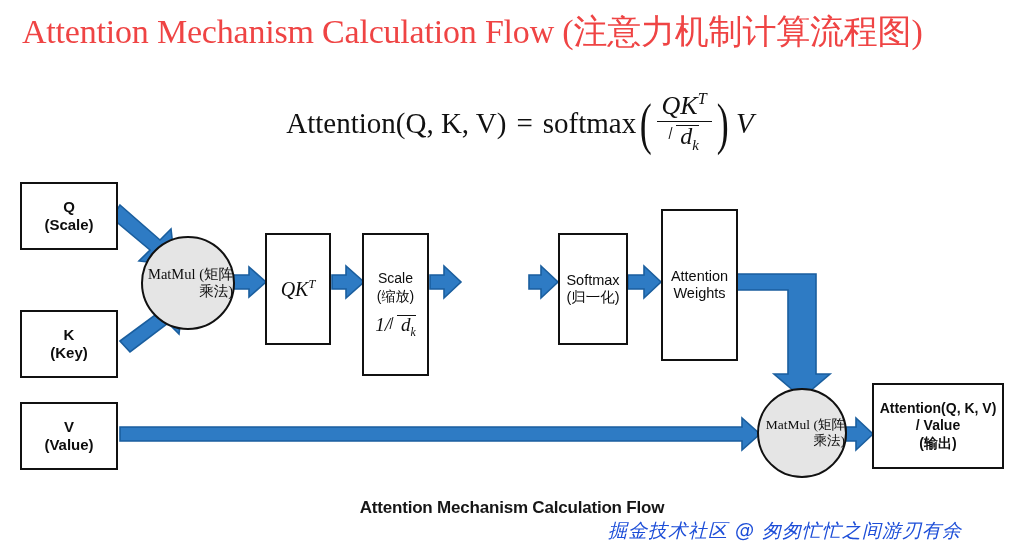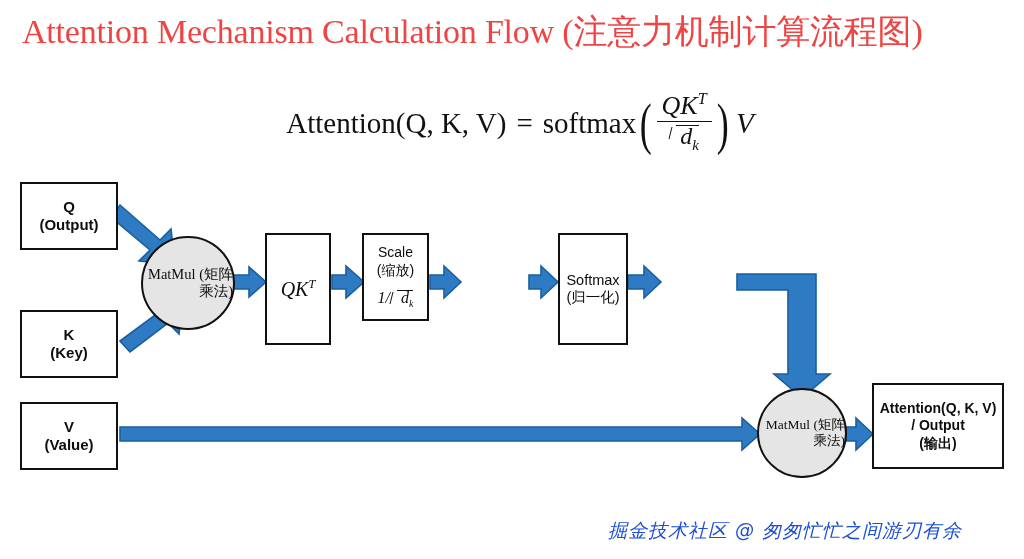--- a/index.html
+++ b/index.html
@@ -256,21 +256,21 @@
     </g>
 
     <g>
       <polygon class="ar" points="846,427 856,427 856,418 873,434 856,450 856,441 846,441"></polygon>
     </g>
   </svg>
 
   <div class="box" style="left:20px; top:182px; width:98px; height:68px; font-size:15px; font-weight:bold; z-index:3;">
     <span class="lines">
       <span class="l">Q</span>
-      <span class="l">(Output)</span>
+      <span class="l">(Scale)</span>
     </span>
   </div>
 
   <div class="box" style="left:20px; top:310px; width:98px; height:68px; font-size:15px; font-weight:bold; z-index:3;">
     <span class="lines">
       <span class="l">K</span>
       <span class="l">(Key)</span>
     </span>
   </div>
 
@@ -287,50 +287,57 @@
       <span class="l">(矩阵乘法)</span>
     </span>
   </div>
 
   <div class="box" style="left:265px; top:233px; width:66px; height:112px; z-index:3;">
     <span style="font-family:'Liberation Serif','DejaVu Serif',serif; font-style:italic; font-size:20px;">
       <span>QK</span><span class="sup">T</span>
     </span>
   </div>
 
-  <div class="box" style="left:362px; top:233px; width:67px; height:88px; font-size:14px; z-index:3;">
+  <div class="box" style="left:362px; top:233px; width:67px; height:143px; font-size:14px; z-index:3;">
     <span class="lines" style="line-height:1.3;">
       <span class="l">Scale</span>
       <span class="l">(缩放)</span>
-      <span class="l" style="font-family:'Liberation Serif','DejaVu Serif',serif; font-style:italic; font-size:16px; margin-top:8px;">
+      <span class="l" style="font-family:'Liberation Serif','DejaVu Serif',serif; font-style:italic; font-size:19px; margin-top:8px;">
         <span>1/</span><span class="radical"><span>d</span><span class="sub">k</span></span>
       </span>
     </span>
   </div>
 
 
   <div class="box" style="left:558px; top:233px; width:70px; height:112px; font-size:14.5px; z-index:3;">
     <span class="lines">
       <span class="l">Softmax</span>
       <span class="l">(归一化)</span>
     </span>
   </div>
 
+  <div class="box" style="left:661px; top:209px; width:77px; height:152px; font-size:14.5px; z-index:3;">
+    <span class="lines">
+      <span class="l">Attention</span>
+      <span class="l">Weights</span>
+    </span>
+  </div>
 
   <div class="circle" style="left:757px; top:388px; width:90px; height:90px; font-size:13.5px;">
     <span class="lines">
       <span class="l">MatMul</span>
       <span class="l">(矩阵乘法)</span>
     </span>
   </div>
 
   <div class="box" style="left:872px; top:383px; width:132px; height:86px; font-size:14px; font-weight:bold; z-index:3;">
     <span class="lines" style="line-height:1.25;">
       <span class="l">Attention(Q, K, V)</span>
-      <span class="l">/ Output</span>
+      <span class="l">/ Value</span>
       <span class="l">(输出)</span>
     </span>
   </div>
 
+  <div class="caption caption-en">Attention Mechanism Calculation Flow</div>
 
   <div class="watermark">掘金技术社区 @ 匆匆忙忙之间游刃有余</div>
 
 </div>
 
 </body></html>

